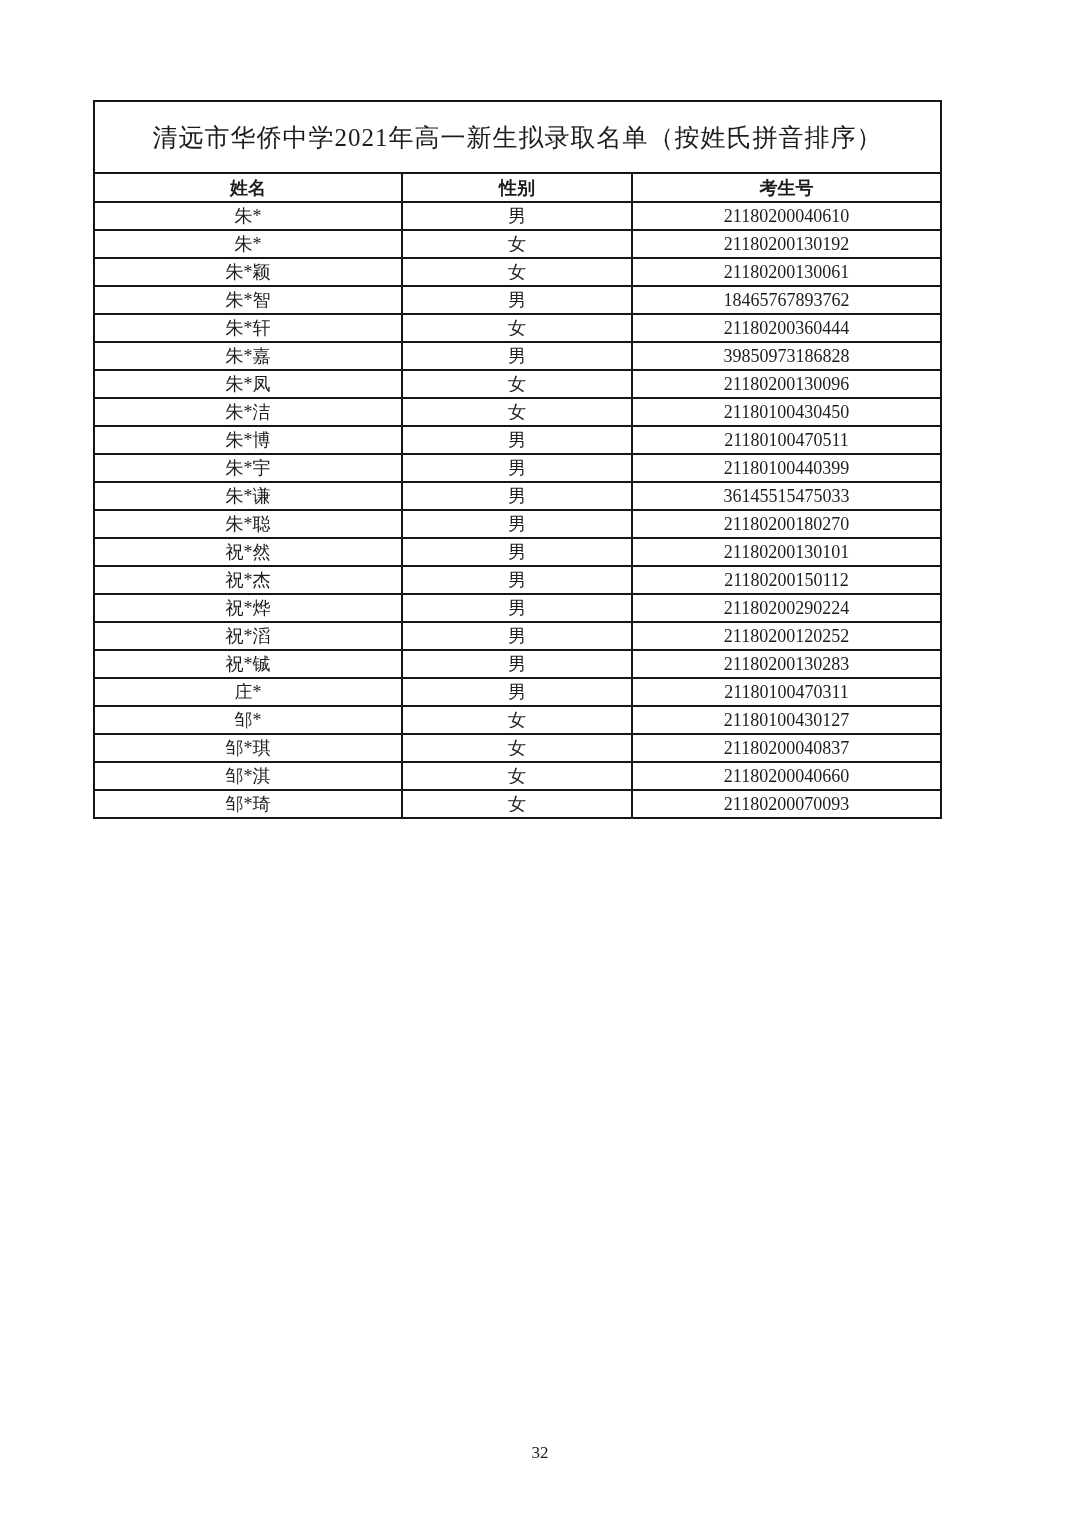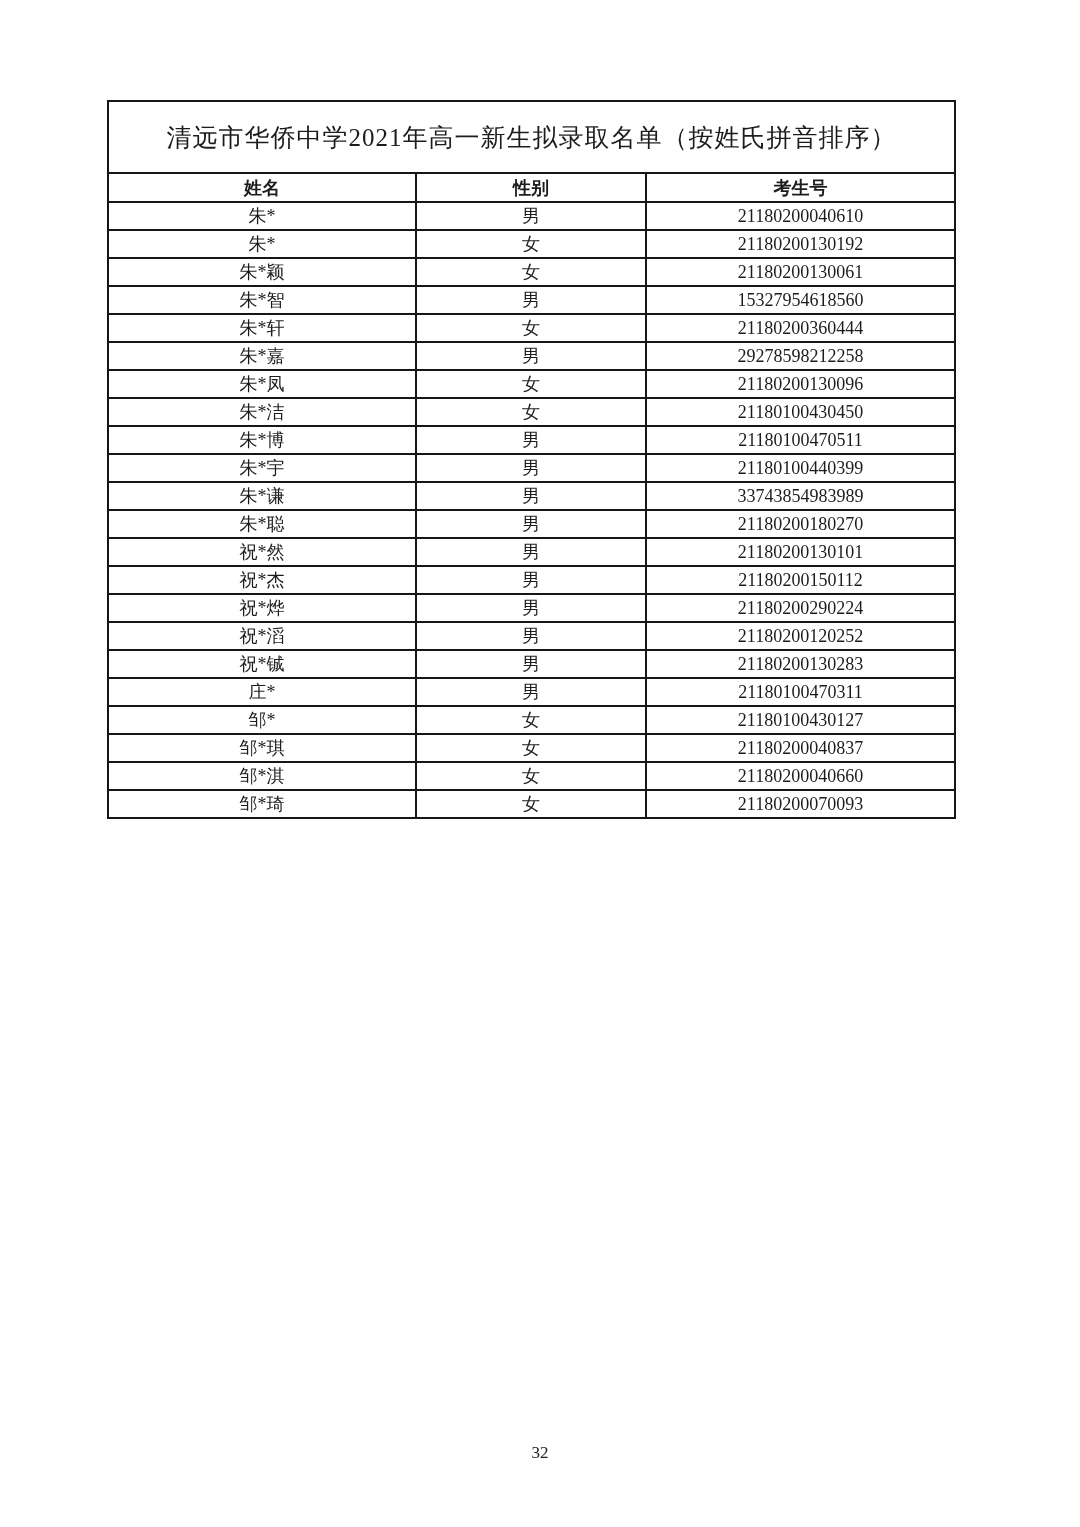--- a/index.html
+++ b/index.html
@@ -9,21 +9,21 @@
   }
   body {
     width: 1080px;
     height: 1527px;
     position: relative;
     font-family: "Liberation Serif", "DejaVu Serif", serif;
     color: #1c1c1c;
   }
   .admission-table {
     position: absolute;
-    left: 107px;
+    left: 93px;
     top: 100px;
     width: 847px;
     border-collapse: collapse;
     table-layout: fixed;
   }
   .admission-table td, .admission-table th {
     border: 2px solid #161616;
     padding: 0;
     text-align: center;
     vertical-align: middle;
@@ -82,31 +82,31 @@
       <td>21180200130192</td>
     </tr>
     <tr>
       <td>朱*颖</td>
       <td>女</td>
       <td>21180200130061</td>
     </tr>
     <tr>
       <td>朱*智</td>
       <td>男</td>
-      <td>15327954618560</td>
+      <td>18465767893762</td>
     </tr>
     <tr>
       <td>朱*轩</td>
       <td>女</td>
       <td>21180200360444</td>
     </tr>
     <tr>
       <td>朱*嘉</td>
       <td>男</td>
-      <td>29278598212258</td>
+      <td>39850973186828</td>
     </tr>
     <tr>
       <td>朱*凤</td>
       <td>女</td>
       <td>21180200130096</td>
     </tr>
     <tr>
       <td>朱*洁</td>
       <td>女</td>
       <td>21180100430450</td>
@@ -117,21 +117,21 @@
       <td>21180100470511</td>
     </tr>
     <tr>
       <td>朱*宇</td>
       <td>男</td>
       <td>21180100440399</td>
     </tr>
     <tr>
       <td>朱*谦</td>
       <td>男</td>
-      <td>33743854983989</td>
+      <td>36145515475033</td>
     </tr>
     <tr>
       <td>朱*聪</td>
       <td>男</td>
       <td>21180200180270</td>
     </tr>
     <tr>
       <td>祝*然</td>
       <td>男</td>
       <td>21180200130101</td>

